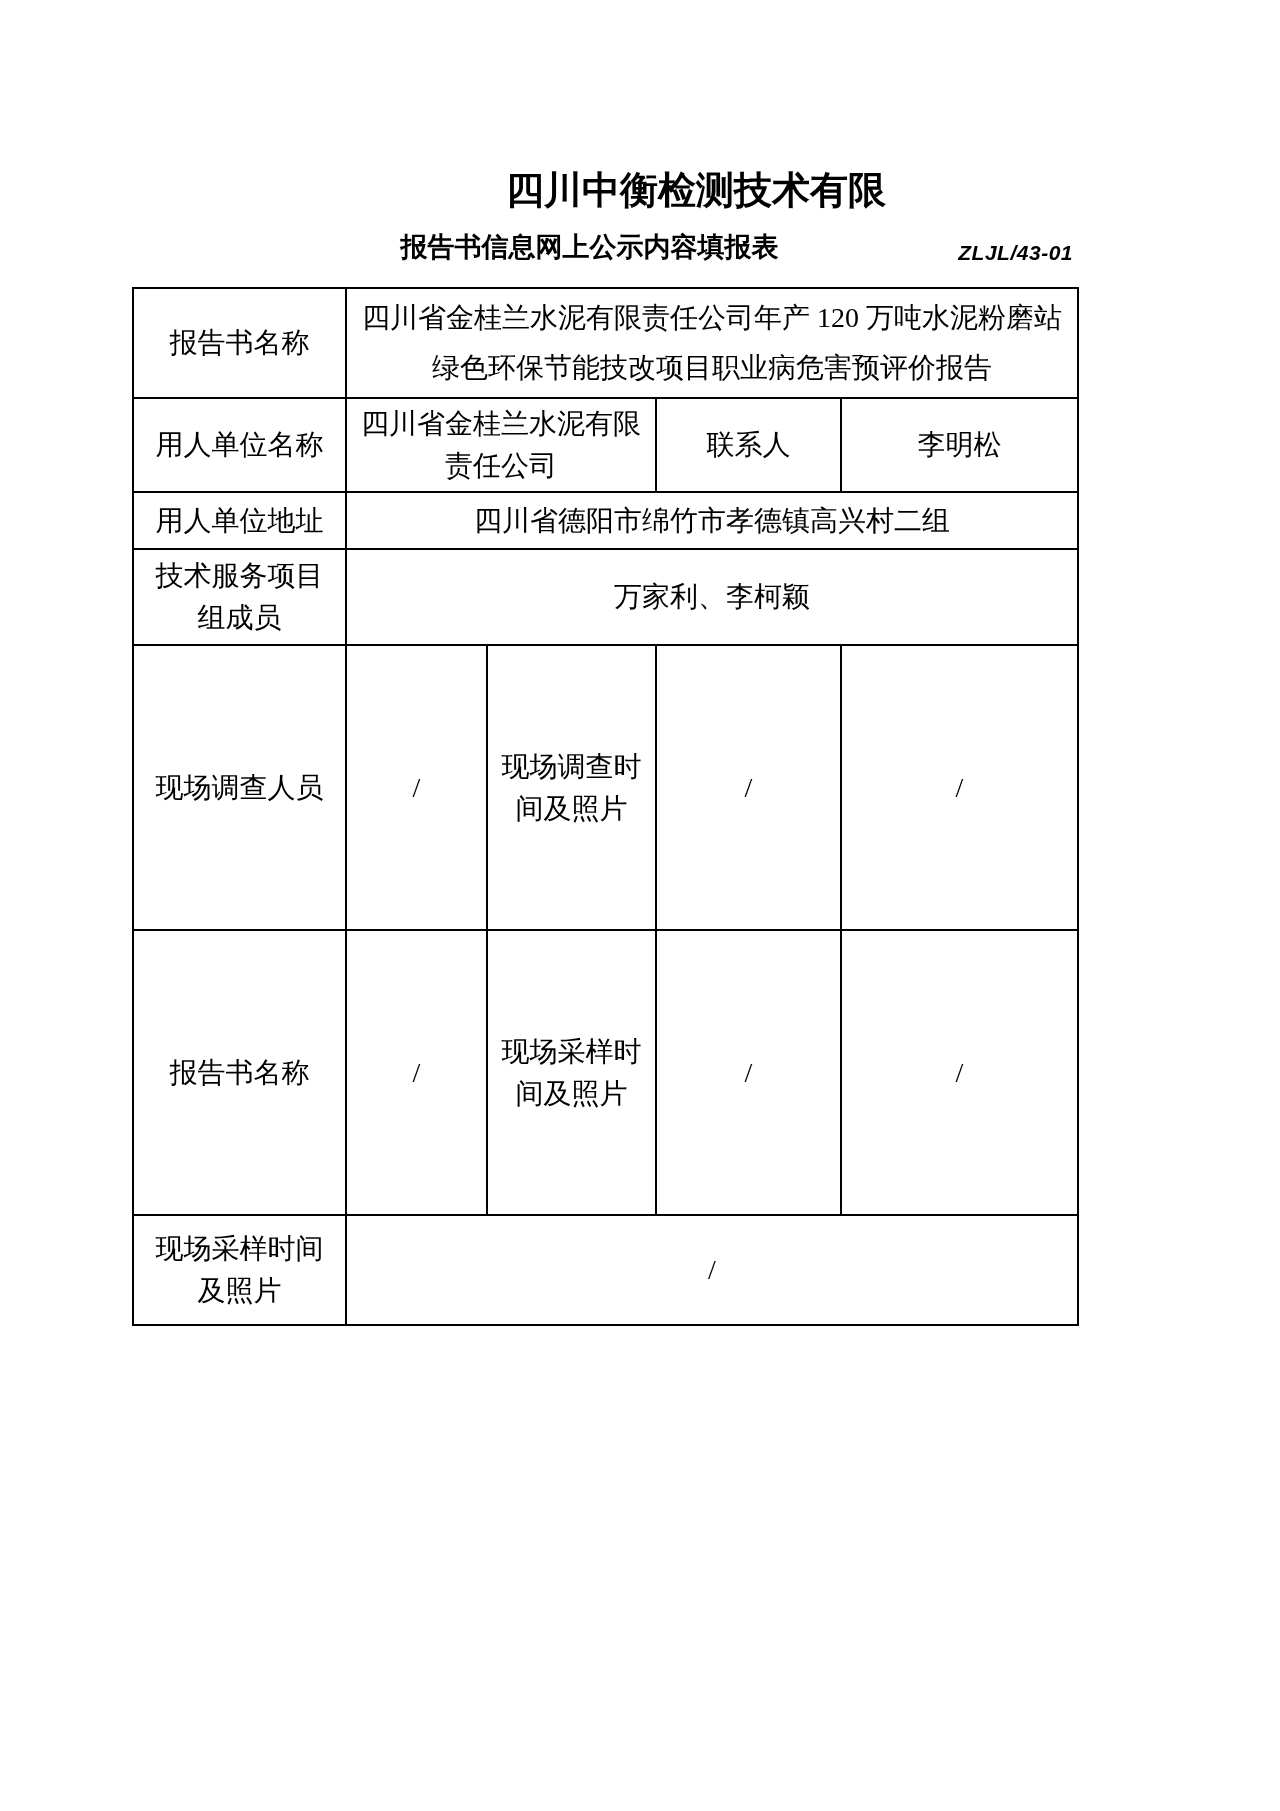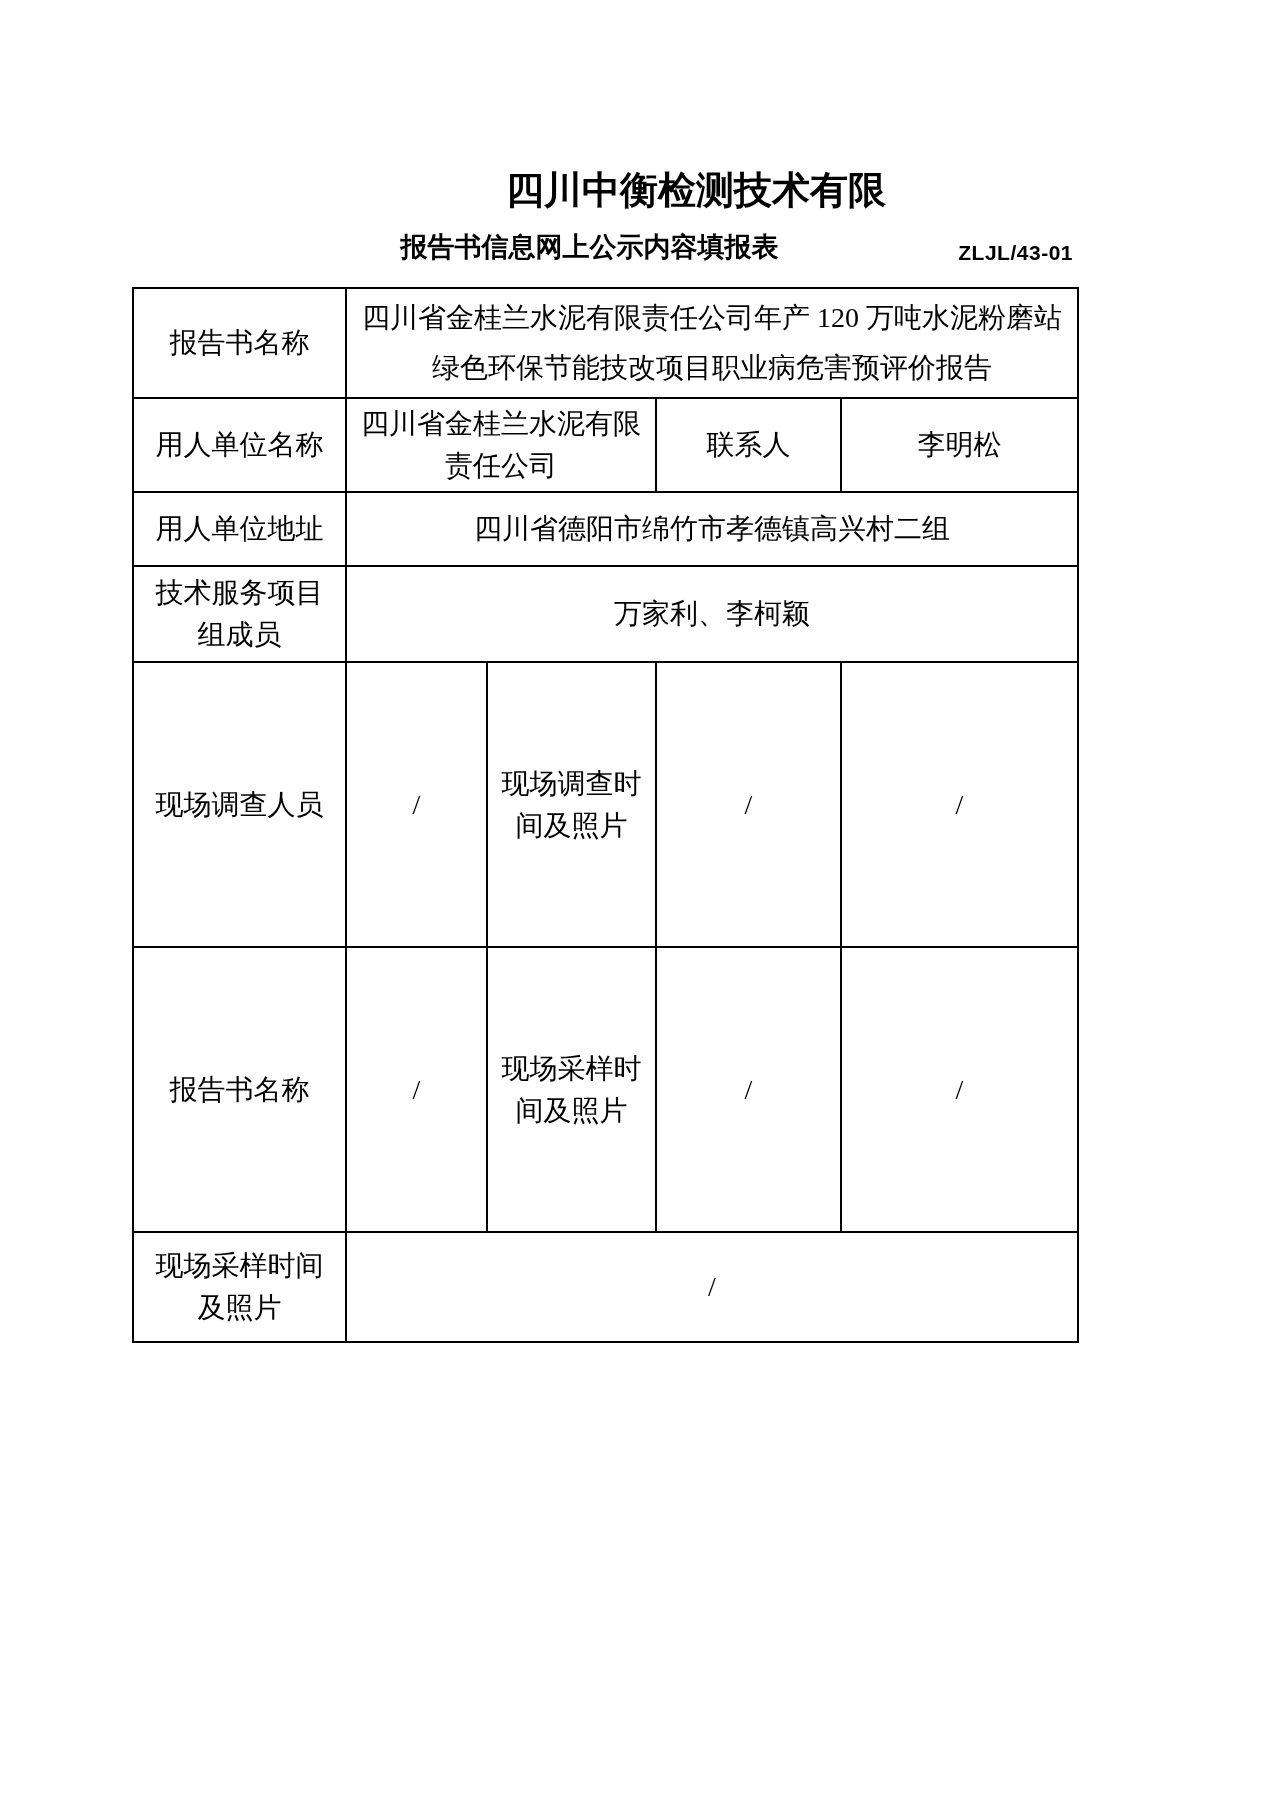--- a/index.html
+++ b/index.html
@@ -43,40 +43,41 @@
     white-space: nowrap;
   }
   .form-code {
     position: absolute;
     right: 0; bottom: 5px;
     font-family: "Liberation Sans", sans-serif;
     font-weight: 700;
     font-size: 21px;
     letter-spacing: 0.5px;
     white-space: nowrap;
+    font-style: italic;
   }
   table.form {
     border-collapse: collapse;
     table-layout: fixed;
     width: 945px;
     margin: 13px 0 0 120px;
   }
   table.form td {
     border: 2px solid #000000;
     font-size: 28px;
     line-height: 42px;
     text-align: center;
     vertical-align: middle;
     padding: 4px 10px;
     word-break: break-all;
   }
   td.cell-timelabel { padding: 4px 8px; }
   tr.r1 { height: 84px; }
   tr.r2 { height: 72px; }
-  tr.r3 { height: 74px; }
+  tr.r3 { height: 57px; }
   tr.r4 { height: 96px; }
   tr.r5 { height: 285px; }
   tr.r6 { height: 285px; }
   tr.r7 { height: 290px; }
   tr.r8 { height: 110px; }
 </style>
 </head>
 <body>
 
 <div class="page">

